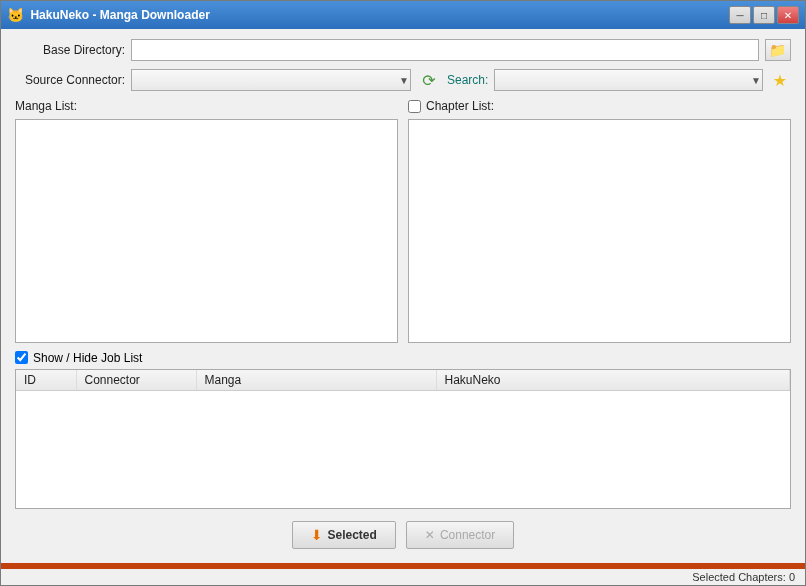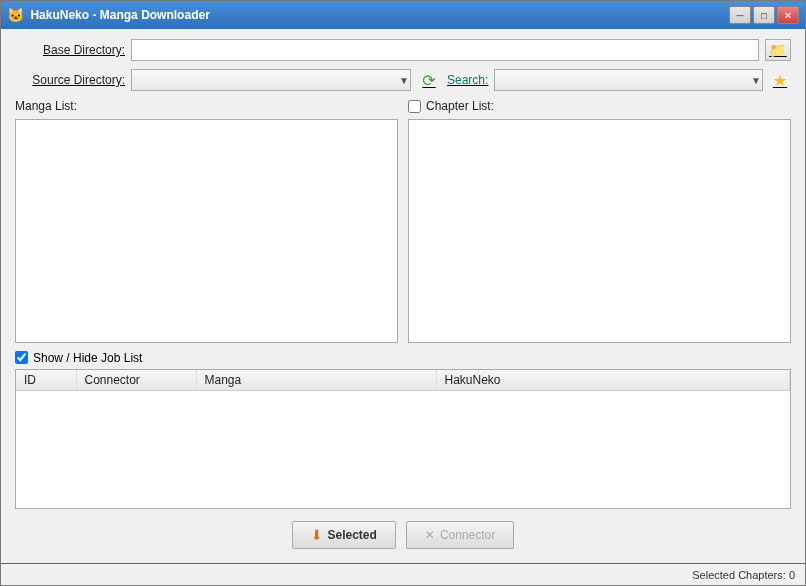--- a/index.html
+++ b/index.html
@@ -72,21 +72,20 @@
       display: flex;
       flex-direction: column;
       gap: 8px;
     }
 
     
     .form-row {
       display: flex;
       align-items: center;
       gap: 6px;
-      text-decoration: underline;
     }
 
     .form-label {
       font-size: 12px;
       color: #222;
       white-space: nowrap;
       min-width: 110px;
       text-align: right;
     }
 
@@ -277,21 +276,21 @@
 
     .download-icon {
       color: #e87000;
       font-size: 14px;
     }
 
     
     .status-bar {
       height: 22px;
       background: #f0f0f0;
-      border-top: 1px solid #c2410c;
+      border-top: 6px solid #c2410c;
       display: flex;
       align-items: center;
       justify-content: flex-end;
       padding: 0 10px;
       font-size: 11px;
       color: #333;
       flex-shrink: 0;
     }
   </style>
 </head>
@@ -321,21 +320,21 @@
 
     <div class="form-row">
       <label class="form-label">Base Directory:</label>
       <input class="text-input" type="text" style="">
       <button class="folder-btn">
         <span>📁</span>
       </button>
     </div>
 
     <div class="form-row">
-      <label class="form-label">Source Directory:</label>
+      <label class="form-label">Source Connector:</label>
       <div class="combo-wrapper">
         <select class="combo-select">
           <option value=""></option>
         </select>
         <span class="combo-arrow">▼</span>
       </div>
       <button class="refresh-btn">
         <span style="font-size:16px; color:#4a9940;">⟳</span>
       </button>
       <span class="search-label">Search:</span>

